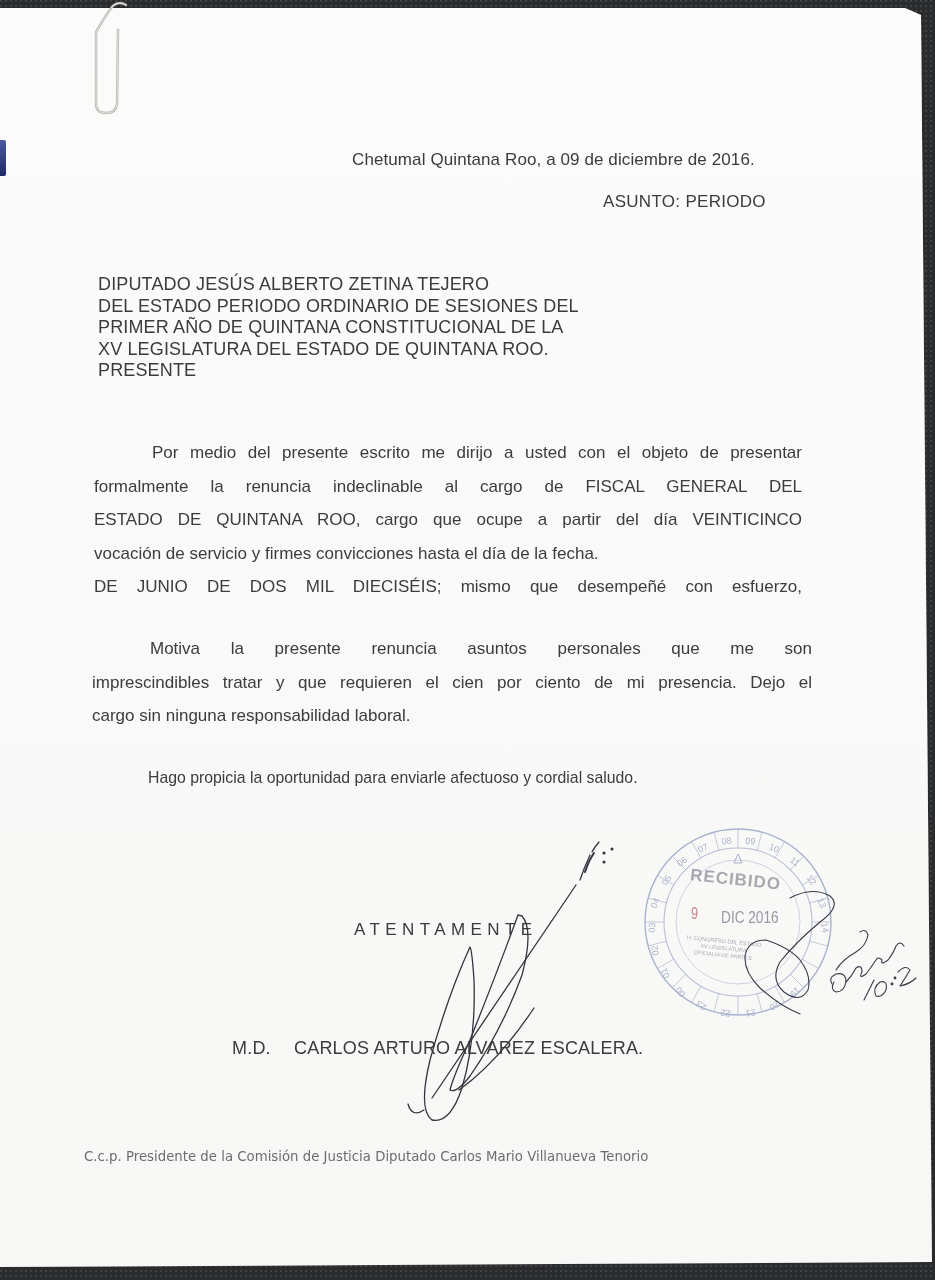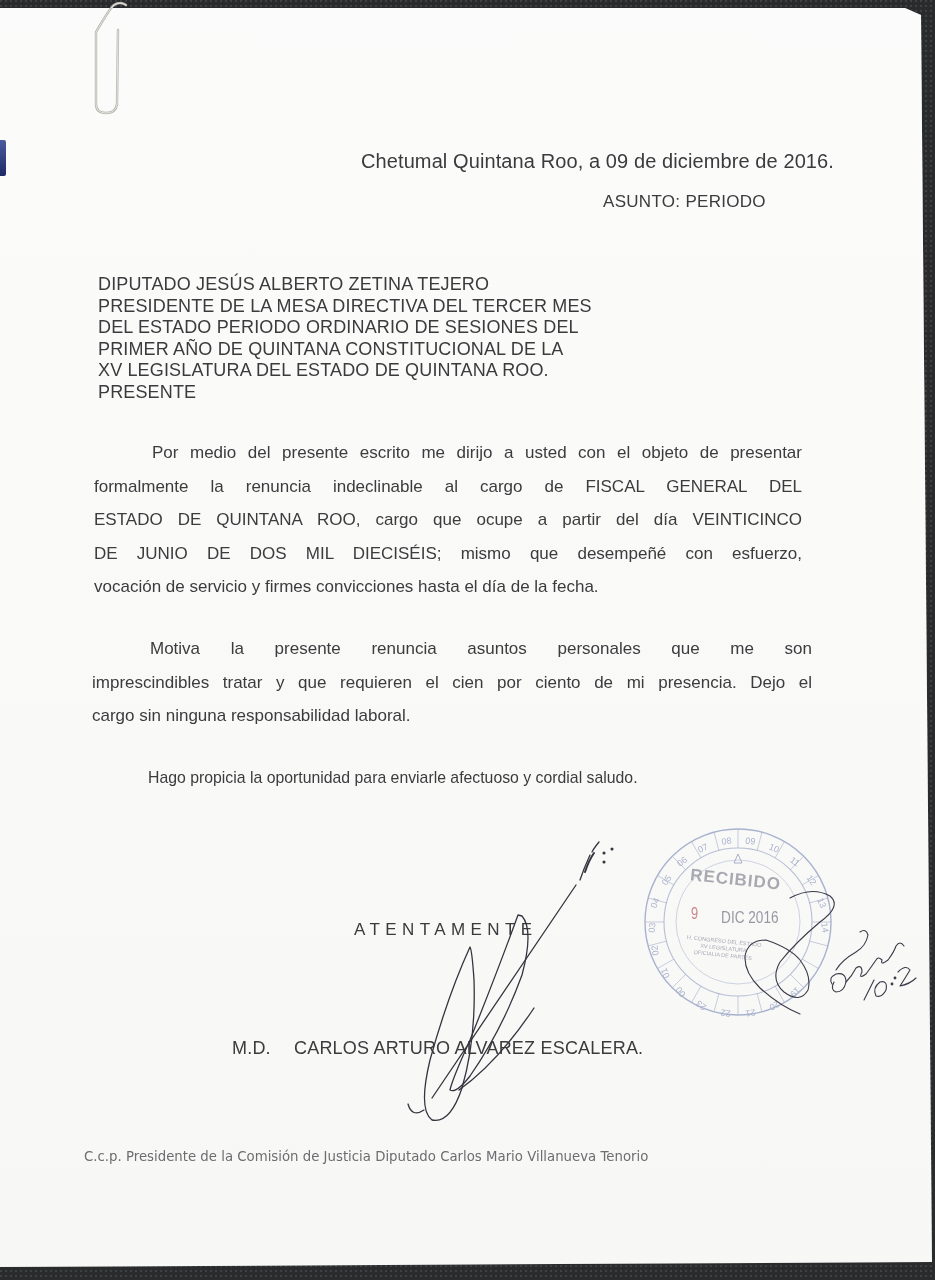--- a/index.html
+++ b/index.html
@@ -56,23 +56,23 @@
     width: 40px;
     height: 115px;
   }
   .txt {
     position: absolute;
     color: #3b3b3d;
     white-space: nowrap;
     font-family: "Liberation Sans", sans-serif;
   }
   .place-date {
-    left: 361px;
+    left: 352px;
     top: 150px;
-    font-size: 20px;
+    font-size: 17px;
     letter-spacing: 0.1px;
   }
   .subject {
     left: 603px;
     top: 192px;
     font-size: 17px;
     letter-spacing: 0.3px;
   }
   .addressee {
     left: 98px;
@@ -199,33 +199,32 @@
 <svg class="clip" viewBox="0 0 40 115">
   <path d="M 34 3 Q 28 -1 22 3 Q 18 6 4 30 L 4 102 Q 4 111 14 111 Q 24 111 25 102 L 26 28" fill="none" stroke="#b8b6b0" stroke-width="2.4" stroke-linecap="round"></path>
   <path d="M 34 3 Q 28 -1 22 3 Q 18 6 4 30 L 4 102 Q 4 111 14 111 Q 24 111 25 102 L 26 28" fill="none" stroke="#e8e6e0" stroke-width="0.9" stroke-linecap="round"></path>
 </svg>
 
 <div class="txt place-date">Chetumal Quintana Roo, a 09 de diciembre de 2016.</div>
 <div class="txt subject">ASUNTO: PERIODO</div>
 
 <div class="txt addressee">
   <div>DIPUTADO JESÚS ALBERTO ZETINA TEJERO</div>
-  <div>PRESIDENTE DE LA MESA DIRECTIVA DEL TERCER MES</div>
   <div>DEL ESTADO PERIODO ORDINARIO DE SESIONES DEL</div>
   <div>PRIMER AÑO DE QUINTANA CONSTITUCIONAL DE LA</div>
   <div>XV LEGISLATURA DEL ESTADO DE QUINTANA ROO.</div>
   <div>PRESENTE</div>
 </div>
 
 <div class="para para1">
   <div class="line" style="padding-left:58px;">Por medio del presente escrito me dirijo a usted con el objeto de presentar</div>
   <div class="line">formalmente la renuncia indeclinable al cargo de FISCAL GENERAL DEL</div>
   <div class="line">ESTADO DE QUINTANA ROO, cargo que ocupe a partir del día VEINTICINCO</div>
+  <div class="line last">vocación de servicio y firmes convicciones hasta el día de la fecha.</div>
   <div class="line">DE JUNIO DE DOS MIL DIECISÉIS; mismo que desempeñé con esfuerzo,</div>
-  <div class="line last">vocación de servicio y firmes convicciones hasta el día de la fecha.</div>
 </div>
 
 <div class="para para2">
   <div class="line" style="padding-left:58px;">Motiva la presente renuncia asuntos personales que me son</div>
   <div class="line">imprescindibles tratar y que requieren el cien por ciento de mi presencia. Dejo el</div>
   <div class="line last">cargo sin ninguna responsabilidad laboral.</div>
 </div>
 
 <div class="closing-salute">Hago propicia la oportunidad para enviarle afectuoso y cordial saludo.</div>
 

